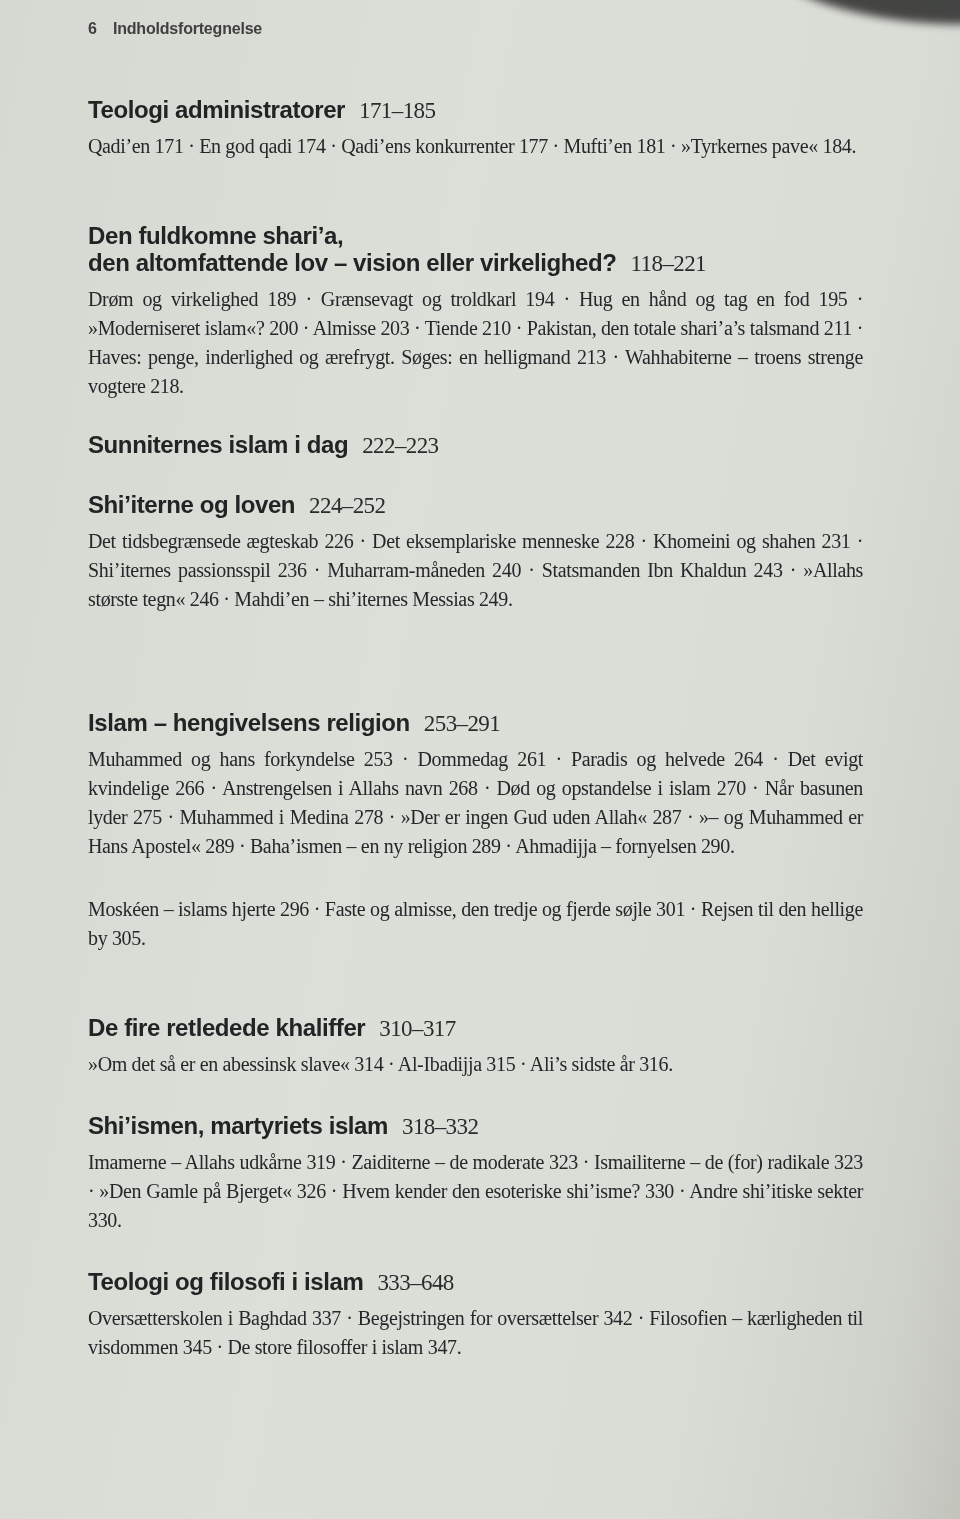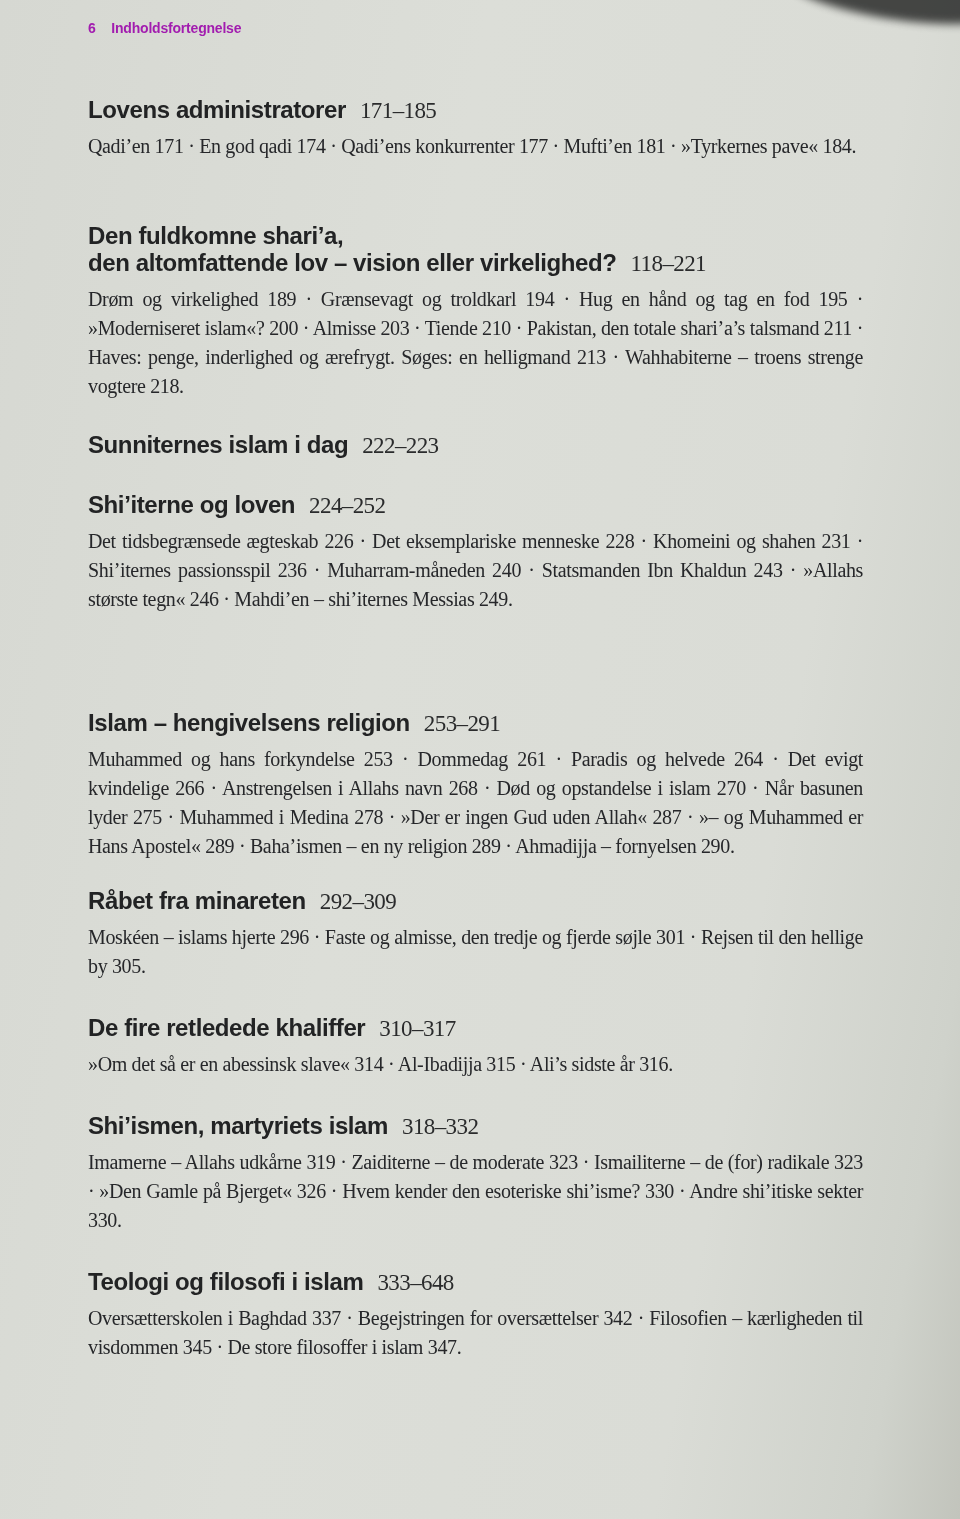--- a/index.html
+++ b/index.html
@@ -32,23 +32,23 @@
     left: 88px;
     top: 0;
     width: 775px;
   }
   .running-head {
     position: absolute;
     top: 20px;
     left: 0;
     font-family: "Liberation Sans", sans-serif;
     font-weight: bold;
-    font-size: 14px;
+    font-size: 16px;
     letter-spacing: -0.2px;
-    color: #a21caf;
+    color: #404040;
   }
   .running-head .pagenum {
     margin-right: 12px;
   }
   .section {
     position: absolute;
     left: 0;
     width: 775px;
   }
   .sec-title {
@@ -84,21 +84,21 @@
 
 <div class="page">
 
   <div class="running-head">
     <span class="pagenum">6</span>
     <span>Indholdsfortegnelse</span>
   </div>
 
   <div class="section" style="top:96px;">
     <h2 class="sec-title">
-      <span>Lovens administratorer</span><span class="pages">171–185</span>
+      <span>Teologi administratorer</span><span class="pages">171–185</span>
     </h2>
     <div class="sec-body">Qadi’en 171 · En god qadi 174 · Qadi’ens konkurrenter 177 · Mufti’en 181 · »Tyrkernes pave« 184.</div>
   </div>
 
   <div class="section" style="top:222px;">
     <h2 class="sec-title">
       <span>Den fuldkomne shari’a,</span><br>
       <span>den altomfattende lov – vision eller virkelighed?</span><span class="pages">118–221</span>
     </h2>
     <div class="sec-body">Drøm og virkelighed 189 · Grænsevagt og troldkarl 194 · Hug en hånd og tag en fod 195 · »Moderniseret islam«? 200 · Almisse 203 · Tiende 210 · Pakistan, den totale shari’a’s talsmand 211 · Haves: penge, inderlighed og ærefrygt. Søges: en helligmand 213 · Wahhabiterne – troens strenge vogtere 218.</div>
@@ -118,23 +118,20 @@
   </div>
 
   <div class="section" style="top:677px;margin-top:32px;">
     <h2 class="sec-title">
       <span>Islam – hengivelsens religion</span><span class="pages">253–291</span>
     </h2>
     <div class="sec-body">Muhammed og hans forkyndelse 253 · Dommedag 261 · Paradis og helvede 264 · Det evigt kvindelige 266 · Anstrengelsen i Allahs navn 268 · Død og opstandelse i islam 270 · Når basunen lyder 275 · Muhammed i Medina 278 · »Der er ingen Gud uden Allah« 287 · »– og Muhammed er Hans Apostel« 289 · Baha’ismen – en ny religion 289 · Ahmadijja – fornyelsen 290.</div>
   </div>
 
   <div class="section" style="top:887px;">
-    <h2 class="sec-title">
-      <span>Råbet fra minareten</span><span class="pages">292–309</span>
-    </h2>
     <div class="sec-body">Moskéen – islams hjerte 296 · Faste og almisse, den tredje og fjerde søjle 301 · Rejsen til den hellige by 305.</div>
   </div>
 
   <div class="section" style="top:1014px;">
     <h2 class="sec-title">
       <span>De fire retledede khaliffer</span><span class="pages">310–317</span>
     </h2>
     <div class="sec-body">»Om det så er en abessinsk slave« 314 · Al-Ibadijja 315 · Ali’s sidste år 316.</div>
   </div>
 

